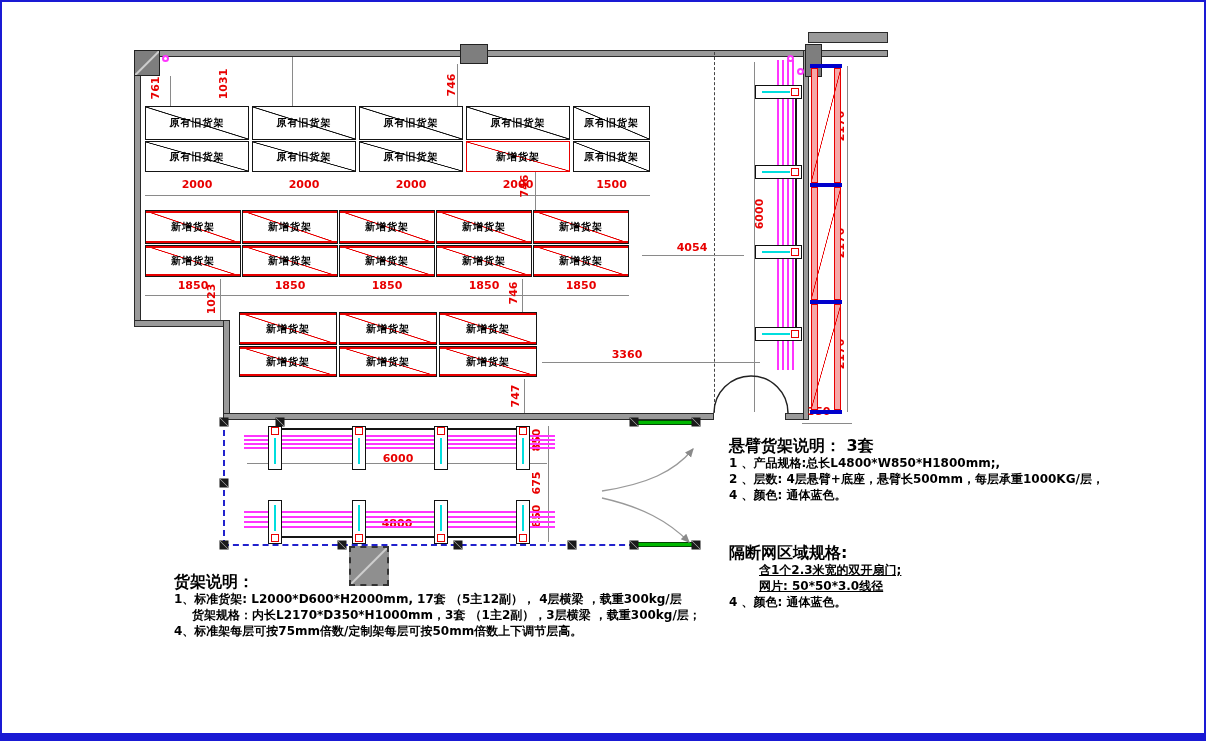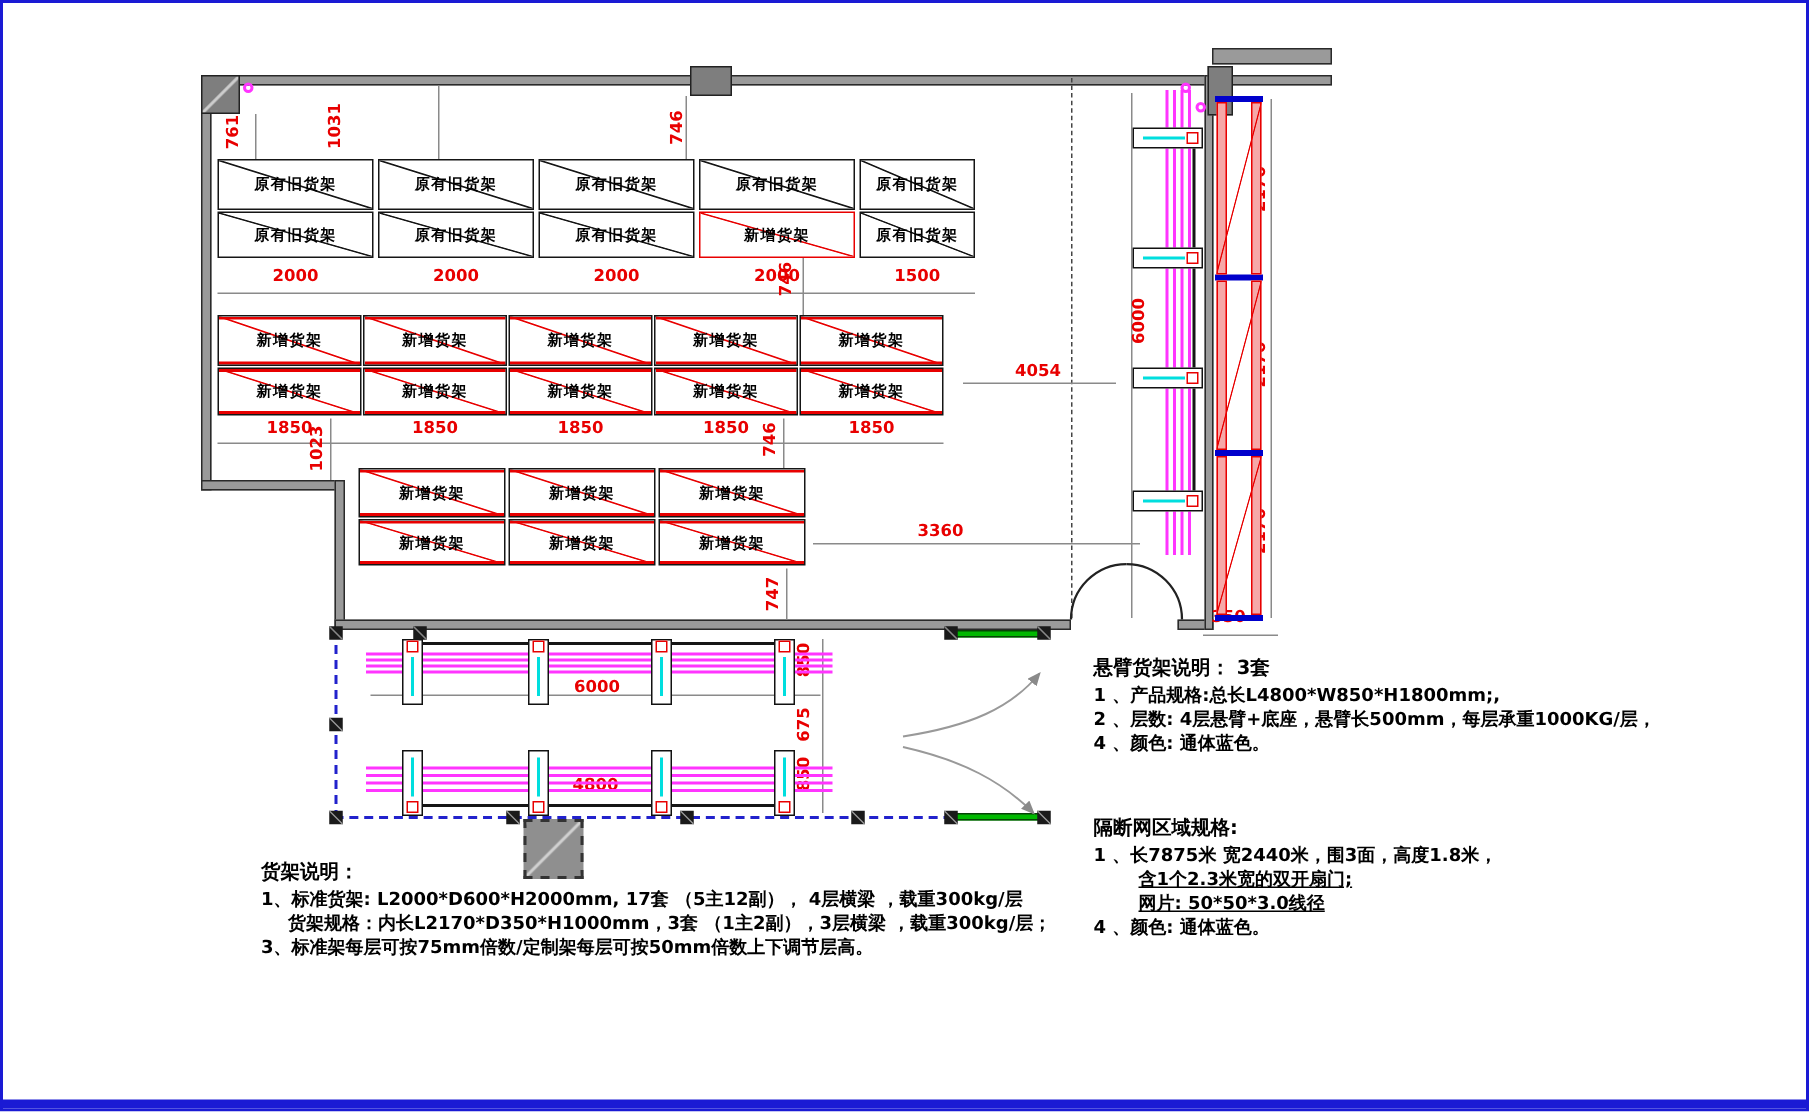--- a/index.html
+++ b/index.html
@@ -34,21 +34,21 @@
   .mag{position:absolute;background:#ff35ff;}
   .blkline{position:absolute;background:#151515;}
   .cap{position:absolute;background:#0000cc;height:4px;width:32px;}
   .pinkbar{position:absolute;background:#f6a8a8;border:1px solid #e80000;box-sizing:border-box;width:7px;}
   .seg-dia{position:absolute;width:30px;
      background-image:linear-gradient(to bottom right,transparent 48.8%,#e80000 49.7%,#e80000 50.3%,transparent 51.2%);}
   .circle-m{position:absolute;border:2px solid #ff35ff;border-radius:50%;width:7px;height:7px;box-sizing:border-box;}
   .hatch{position:absolute;background:#8f8f8f;border:2px dashed #333;box-sizing:border-box;
      background-image:linear-gradient(to bottom right,transparent 47%,#cfcfcf 49%,#cfcfcf 51%,transparent 53%);}
   .notes{position:absolute;font-weight:bold;color:#000;font-size:12px;line-height:16px;white-space:nowrap;}
-  .notes .title{font-size:13px;margin-bottom:1px;}
+  .notes .title{font-size:16px;margin-bottom:1px;}
   .notes .ind1{padding-left:18px;}
   .notes .ind2{padding-left:30px;text-decoration:underline;}
   svg.overlay{position:absolute;left:0;top:0;pointer-events:none;}
 </style>
 </head>
 <body>
 
 <div class="page">
 
   <div class="wall" style="left:132px;top:48px;width:754px;height:7px;"></div>
@@ -141,31 +141,30 @@
   <div class="cpost" style="left:753px;top:325px;width:47px;height:14px;"></div>
   <div class="cyanline" style="left:760px;top:331px;width:28px;height:2px;"></div>
   <div class="redsq" style="left:789px;top:328px;"></div>
 
   <div class="hatch" style="left:347px;top:544px;width:40px;height:40px;"></div>
 
   <div class="notes" id="notes-rack" style="left:172px;top:572px;">
     <div class="title">货架说明：</div>
   <div>1、标准货架: L2000*D600*H2000mm, 17套 （5主12副）， 4层横梁 ，载重300kg/层</div>
       <div class="ind1">货架规格：内长L2170*D350*H1000mm，3套 （1主2副），3层横梁 ，载重300kg/层；</div>
-      <div>3、标准架每层可按75mm倍数/定制架每层可按50mm倍数上下调节层高。</div>
+      <div>4、标准架每层可按75mm倍数/定制架每层可按50mm倍数上下调节层高。</div>
     </div>
   <div class="notes" id="notes-cant" style="left:727px;top:436px;">
     <div class="title">悬臂货架说明：  3套</div>
   <div>1 、产品规格:总长L4800*W850*H1800mm;,</div>
       <div>2 、层数: 4层悬臂+底座，悬臂长500mm，每层承重1000KG/层，</div>
       <div>4 、颜色: 通体蓝色。</div>
     </div>
   <div class="notes" id="notes-fence" style="left:727px;top:543px;">
     <div class="title">隔断网区域规格:</div>
-  <div>1 、长7875米 宽2440米，围3面，高度1.8米，</div>
       <div class="ind2">含1个2.3米宽的双开扇门;</div>
       <div class="ind2">网片: 50*50*3.0线径</div>
       <div>4 、颜色: 通体蓝色。</div>
     </div>
 
   <svg class="overlay" width="1206" height="741">
     <defs>
       <marker id="ah" markerWidth="8" markerHeight="8" refX="6" refY="3" orient="auto">
         <path d="M0,0 L7,3 L0,6 z" fill="#8a8a8a"></path>
       </marker>

